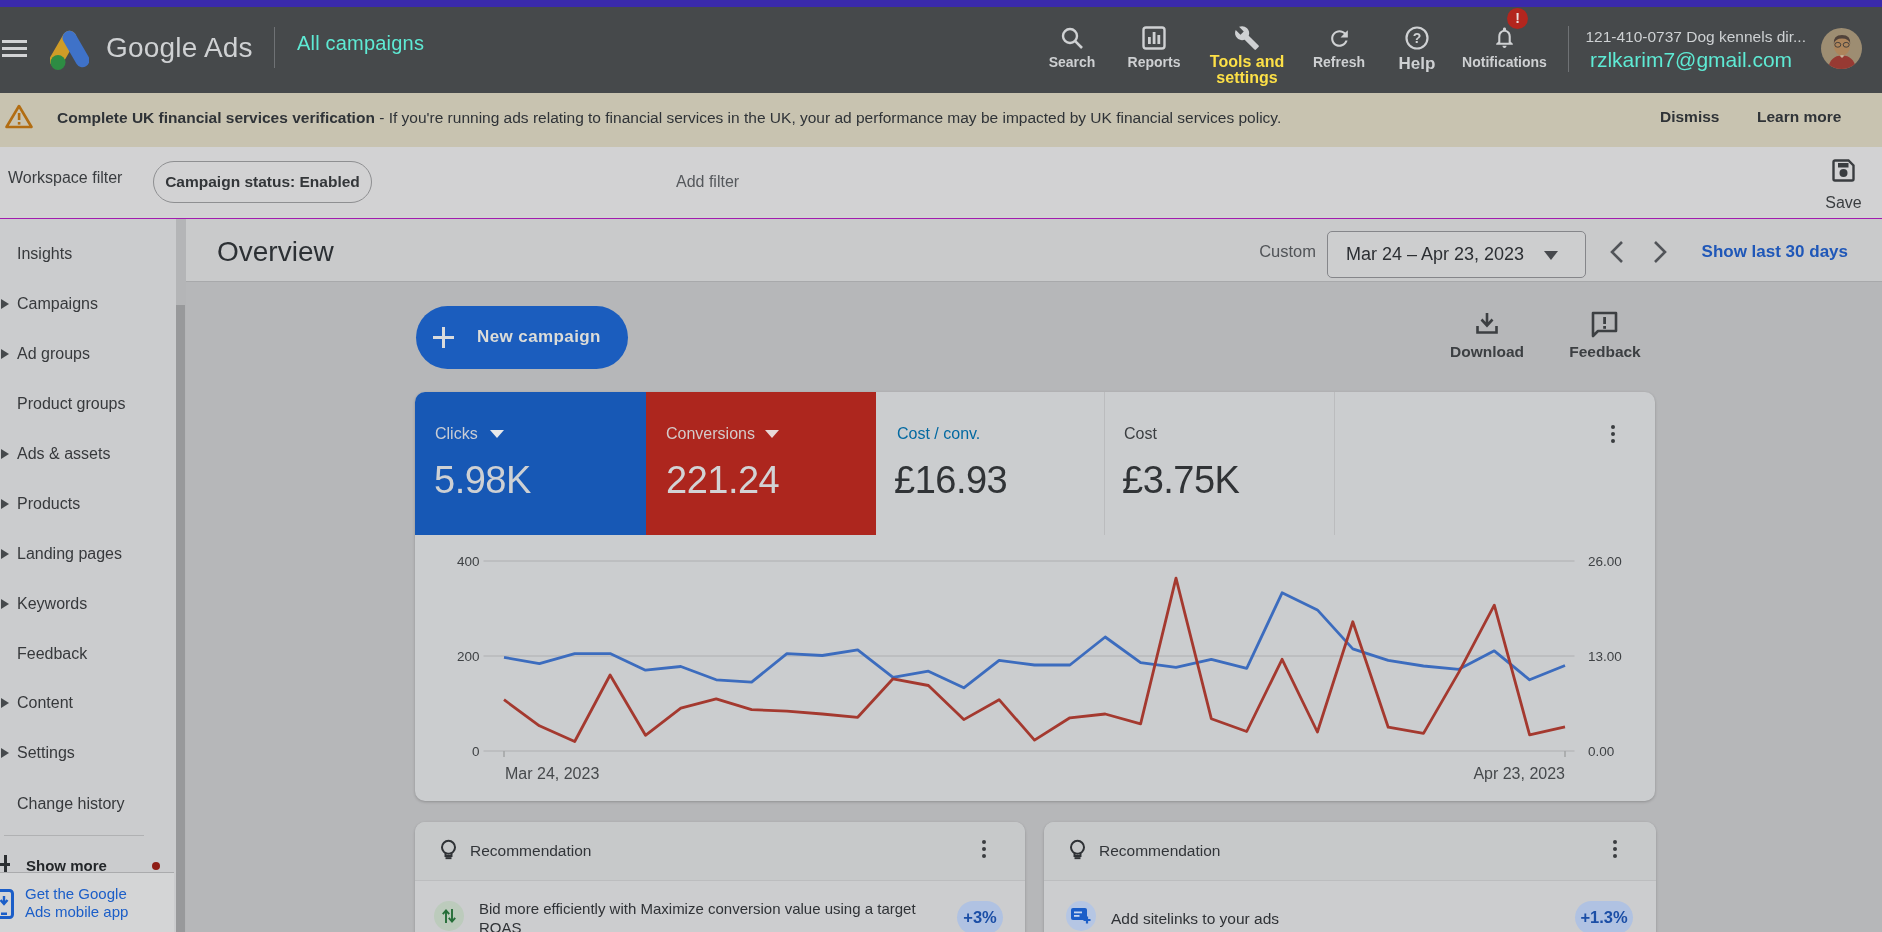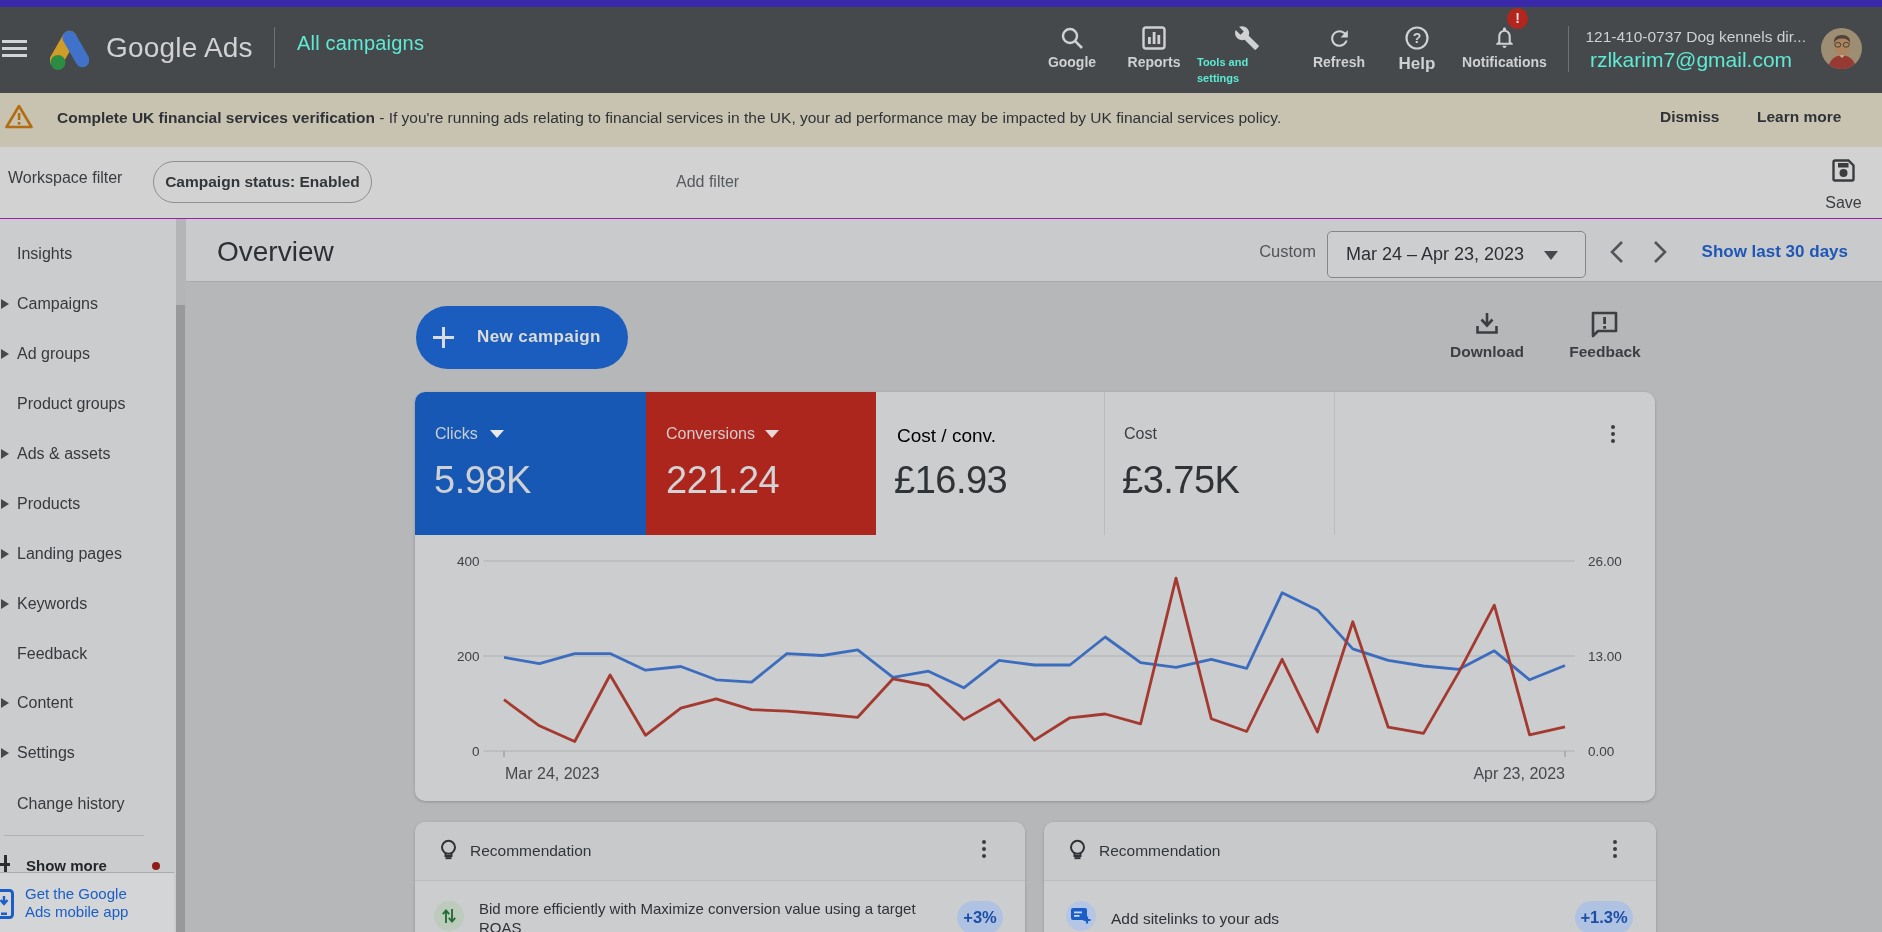--- a/index.html
+++ b/index.html
@@ -24,34 +24,34 @@
     <rect x="19" y="1" width="14" height="40" rx="7" fill="#3f72c8" transform="rotate(-30 26 21)"></rect>
   </svg>
   <div class="abs" style="left:106px;top:25px;font-size:28px;color:#cfd1d3;letter-spacing:0.2px;">Google Ads</div>
   <div class="abs" style="left:274px;top:20px;width:1px;height:41px;background:#6f7275;"></div>
   <div class="abs" style="left:297px;top:25px;font-size:20px;color:#5eead4;letter-spacing:0.2px;">All campaigns</div>
 
   <svg class="abs" style="left:1060px;top:19px;" width="24" height="24" viewBox="0 0 24 24">
     <circle cx="10" cy="10" r="7" fill="none" stroke="#cfd1d3" stroke-width="2.4"></circle>
     <line x1="15.2" y1="15.2" x2="22" y2="22" stroke="#cfd1d3" stroke-width="2.6"></line>
   </svg>
-  <div class="abs" style="left:1022px;top:47px;width:100px;text-align:center;font-size:14px;font-weight:700;color:#ced0d2;">Google</div>
+  <div class="abs" style="left:1022px;top:47px;width:100px;text-align:center;font-size:14px;font-weight:700;color:#ced0d2;">Search</div>
 
   <svg class="abs" style="left:1142px;top:19px;" width="24" height="24" viewBox="0 0 24 24">
     <rect x="1.5" y="1.5" width="21" height="21" rx="2.5" fill="none" stroke="#cfd1d3" stroke-width="2.4"></rect>
     <rect x="6" y="11" width="2.8" height="7" fill="#cfd1d3"></rect>
     <rect x="10.7" y="6" width="2.8" height="12" fill="#cfd1d3"></rect>
     <rect x="15.4" y="9" width="2.8" height="9" fill="#cfd1d3"></rect>
   </svg>
   <div class="abs" style="left:1104px;top:47px;width:100px;text-align:center;font-size:14px;font-weight:700;color:#ced0d2;">Reports</div>
 
   <svg class="abs" style="left:1234px;top:18px;" width="26" height="26" viewBox="0 0 24 24">
     <path d="M22.7 19l-9.1-9.1c.9-2.3.4-5-1.5-6.9-2-2-5-2.4-7.4-1.3L9 6 6 9 1.6 4.7C.4 7.1.9 10.1 2.9 12.1c1.9 1.9 4.6 2.4 6.9 1.5l9.1 9.1c.4.4 1 .4 1.4 0l2.3-2.3c.5-.4.5-1.1.1-1.4z" fill="#cfd1d3"></path>
   </svg>
-  <div class="abs" style="left:1197px;top:47px;width:100px;text-align:left;font-size:11px;font-weight:700;color:#5eead4;line-height:16px;">Tools and<br>settings</div>
+  <div class="abs" style="left:1197px;top:47px;width:100px;text-align:center;font-size:16px;font-weight:700;color:#fde047;line-height:16px;">Tools and<br>settings</div>
 
   <svg class="abs" style="left:1327px;top:19px;" width="25" height="25" viewBox="0 0 24 24">
     <path d="M17.65 6.35C16.2 4.9 14.21 4 12 4c-4.42 0-7.99 3.58-8 8s3.57 8 8 8c3.73 0 6.84-2.55 7.73-6h-2.08c-.82 2.33-3.04 4-5.65 4-3.31 0-6-2.69-6-6s2.69-6 6-6c1.66 0 3.14.69 4.22 1.78L13 11h7V4l-2.35 2.35z" fill="#cfd1d3"></path>
   </svg>
   <div class="abs" style="left:1289px;top:47px;width:100px;text-align:center;font-size:14px;font-weight:700;color:#ced0d2;">Refresh</div>
 
   <svg class="abs" style="left:1405px;top:19px;" width="24" height="24" viewBox="0 0 24 24">
     <circle cx="12" cy="12" r="10.5" fill="none" stroke="#cfd1d3" stroke-width="2.2"></circle>
     <text x="12" y="17" font-family="Liberation Sans, sans-serif" font-size="14" font-weight="700" fill="#cfd1d3" text-anchor="middle">?</text>
   </svg>
@@ -209,21 +209,21 @@
       </svg>
     <div class="abs" style="left:19px;top:67px;font-size:38px;letter-spacing:-0.5px;color:#ced0d3;">5.98K</div>
   </div>
   <div class="abs" style="left:231px;top:0;width:230px;height:143px;background:#ad261e;">
     <div class="abs" style="left:20px;top:33px;font-size:16px;color:#d4cbca;">Conversions</div>
     <svg class="abs" style="left:119px;top:38px;" width="14" height="8" viewBox="0 0 14 8">
         <path d="M0 0 H14 L7 8 Z" fill="#e8d9d8"></path>
       </svg>
     <div class="abs" style="left:20px;top:67px;font-size:38px;letter-spacing:-0.5px;color:#d2d3d5;">221.24</div>
   </div>
-  <div class="abs" style="left:482px;top:33px;font-size:19px;color:#000000;">Cost / conv.</div>
+  <div class="abs" style="left:482px;top:33px;font-size:16px;color:#0369a1;">Cost / conv.</div>
   <div class="abs" style="left:479px;top:67px;font-size:38px;letter-spacing:-0.5px;color:#303336;">£16.93</div>
   <div class="abs" style="left:709px;top:33px;font-size:16px;color:#3b3e41;">Cost</div>
   <div class="abs" style="left:707px;top:67px;font-size:38px;letter-spacing:-0.5px;color:#303336;">£3.75K</div>
   <div class="abs" style="left:689px;top:0;width:1px;height:143px;background:#bbbcbe;"></div>
   <div class="abs" style="left:919px;top:0;width:1px;height:143px;background:#bbbcbe;"></div>
   <div class="abs" style="left:1196px;top:33px;width:4px;height:4px;border-radius:50%;background:#3a3d40;box-shadow:0 7px 0 #3a3d40, 0 14px 0 #3a3d40;"></div>
 
   <svg class="abs" style="left:0;top:143px;" width="1240" height="266" viewBox="0 0 1240 266">
 
     <line x1="68.5" y1="26" x2="1159.5" y2="26" stroke="#aeafb1" stroke-width="1"></line>

